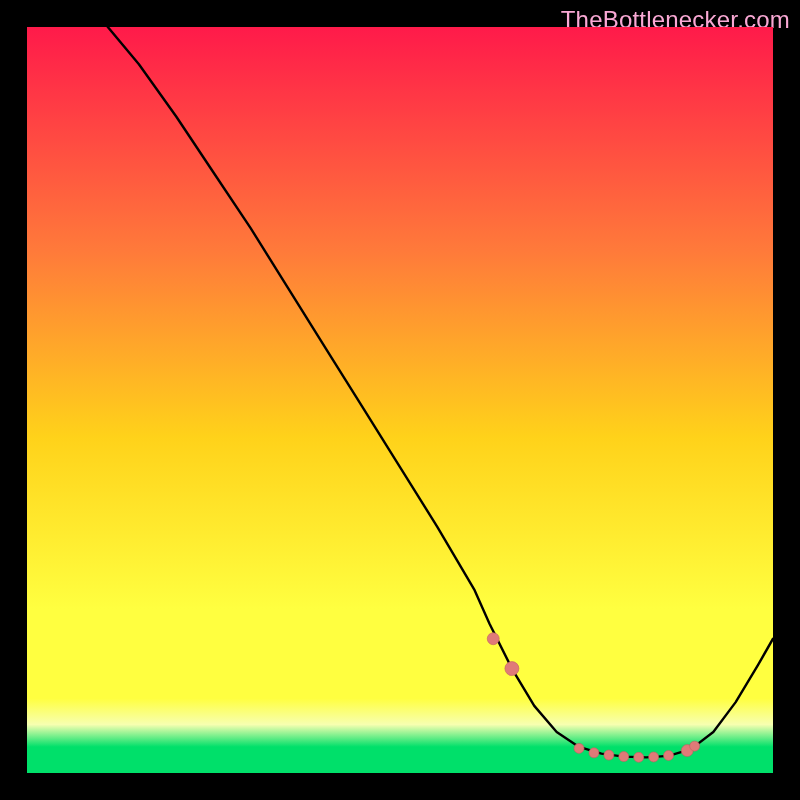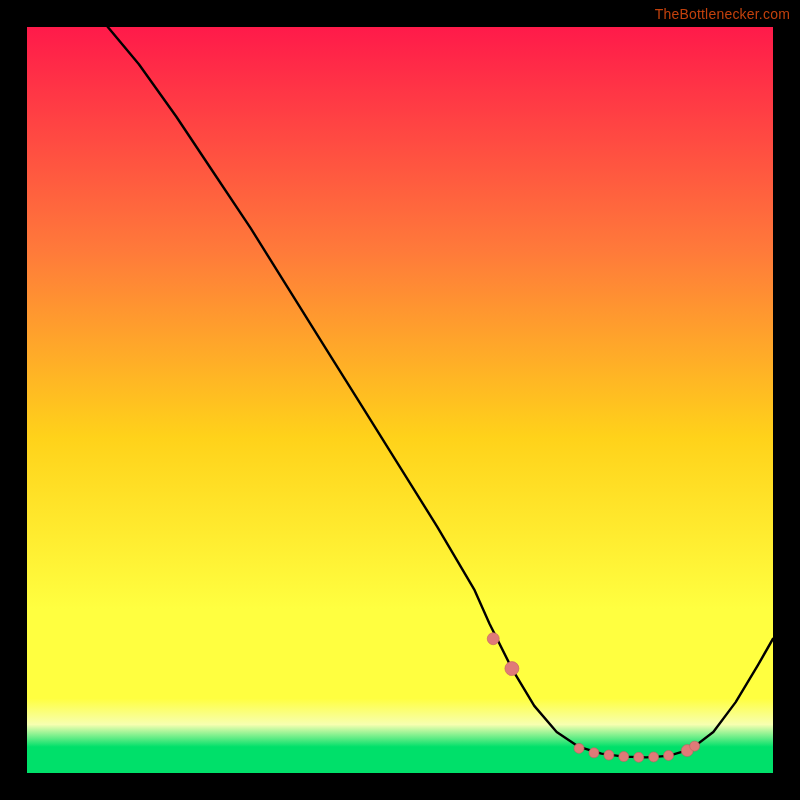--- a/index.html
+++ b/index.html
@@ -8,22 +8,22 @@
     width: 800px;
     height: 800px;
     background: #000;
     position: relative;
   }
   .watermark {
     position: absolute;
     top: 6px;
     right: 10px;
     font-family: Arial, Helvetica, sans-serif;
-    font-size: 14px;
-    color: #c2410c;
+    font-size: 24px;
+    color: #f9a8d4;
     font-weight: 500;
     letter-spacing: 0.2px;
   }
   .plot {
     position: absolute;
     left: 27px;
     top: 27px;
     width: 746px;
     height: 746px;
   }

